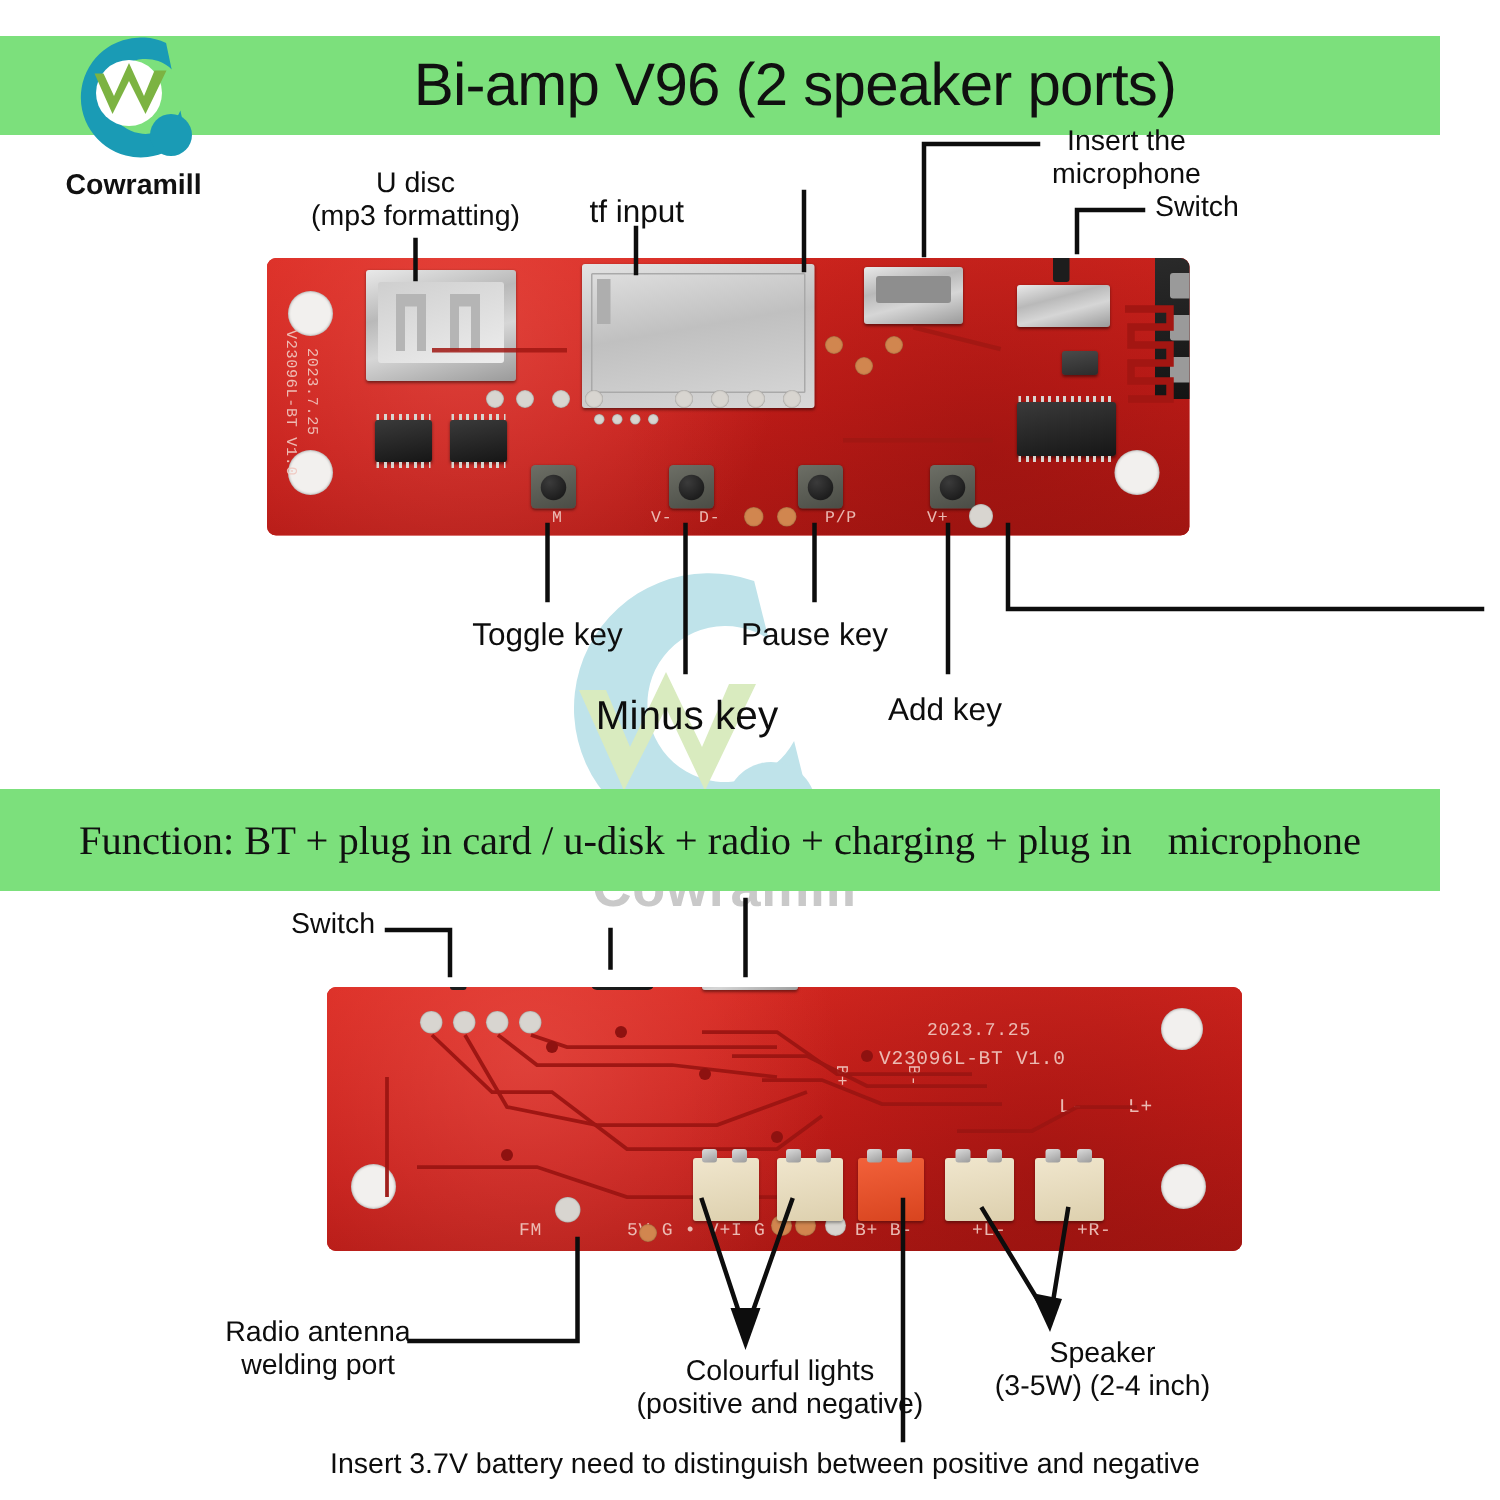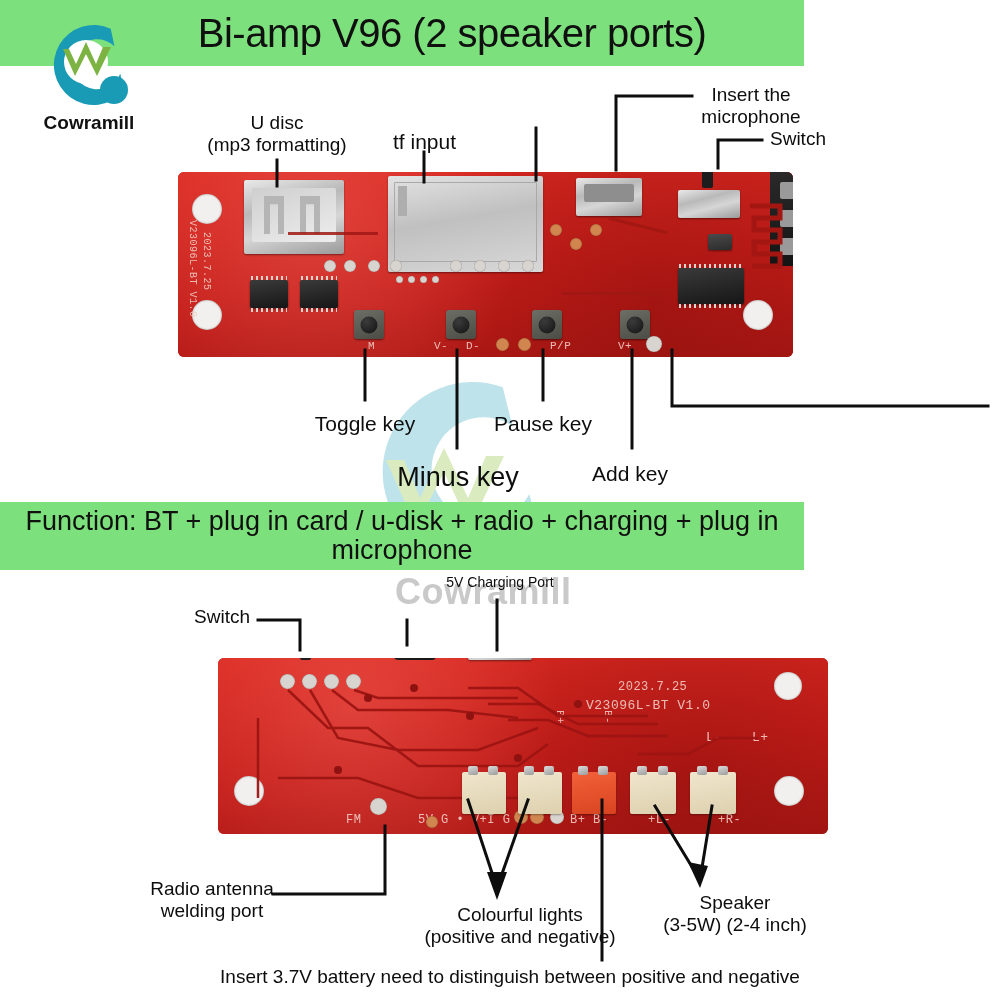--- a/index.html
+++ b/index.html
@@ -14,28 +14,28 @@
   
   .wm { position: absolute; pointer-events: none; user-select: none; }
   .wm-logo-big { left: 318px; top: 352px; width: 270px; height: 250px; opacity: 1; }
   .wm-text-gray {
     left: 395px; top: 571px; font-size: 36px; font-weight: 700;
     color: #c9c9c9; letter-spacing: .5px; white-space: nowrap;
   }
 
   
   .banner {
-    position: absolute; left: 0; width: 804px; background: #7ce07c;
+    position: absolute; left: 0; width: 960px; background: #7ce07c;
     display: flex; align-items: center; justify-content: center;
-    text-align: center; color: #101010;
+    text-align: center; color: #101010; margin-top: 24px;
   }
   #title-banner { top: 0; height: 66px; }
   #title-banner .t { font-size: 40px; font-weight: 400; letter-spacing: -.5px;
                      padding-left: 100px; white-space: nowrap; }
-  #function-banner { top: 502px; height: 68px; flex-direction: column; line-height: 1.06; }
+  #function-banner { top: 502px; height: 68px; line-height: 1.06; font-family: Liberation Serif, serif; }
   #function-banner .t { font-size: 27px; font-weight: 400; padding: 0 12px; }
 
   
   .brand { position: absolute; left: 24px; top: 18px; width: 130px; text-align: center; }
   .brand-name { font-size: 19px; font-weight: 700; color: #111; margin-top: -6px; }
 
   
   .lbl {
     position: absolute; font-size: 19px; color: #0d0d0d; line-height: 1.18;
     white-space: pre-line; font-family: "Liberation Sans", sans-serif;

